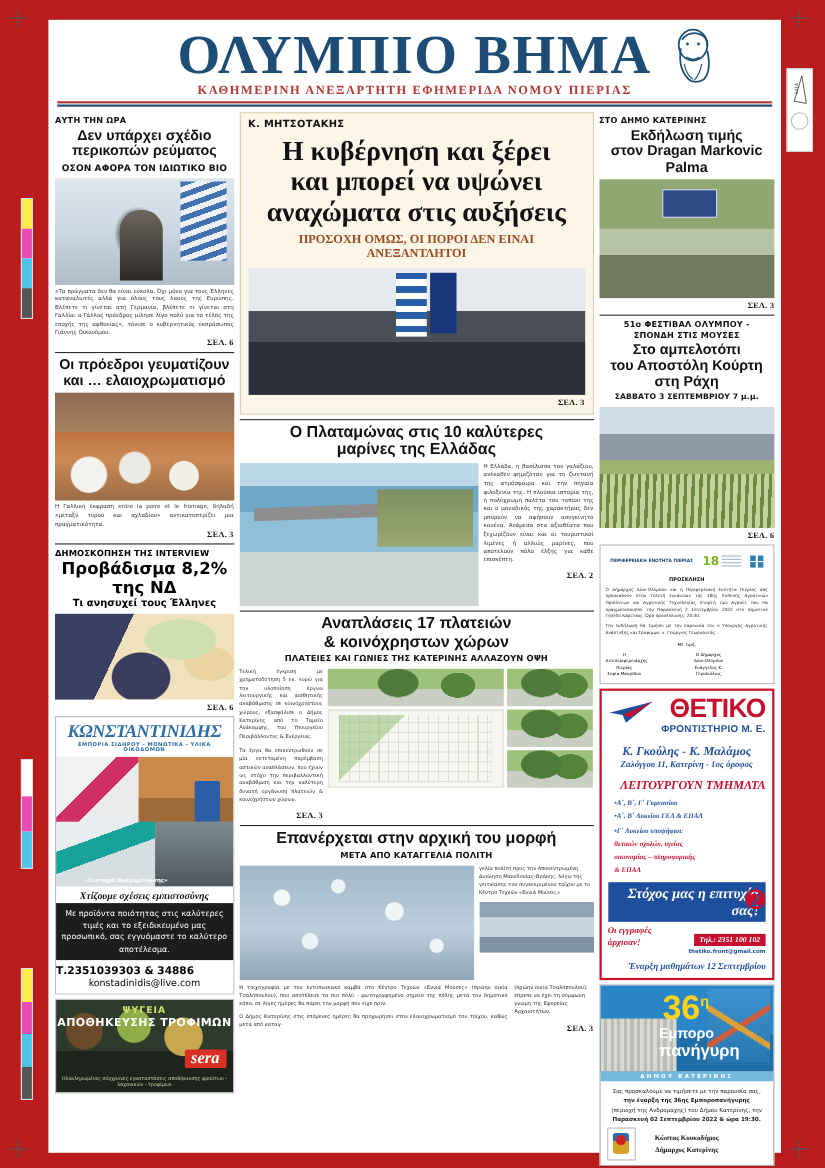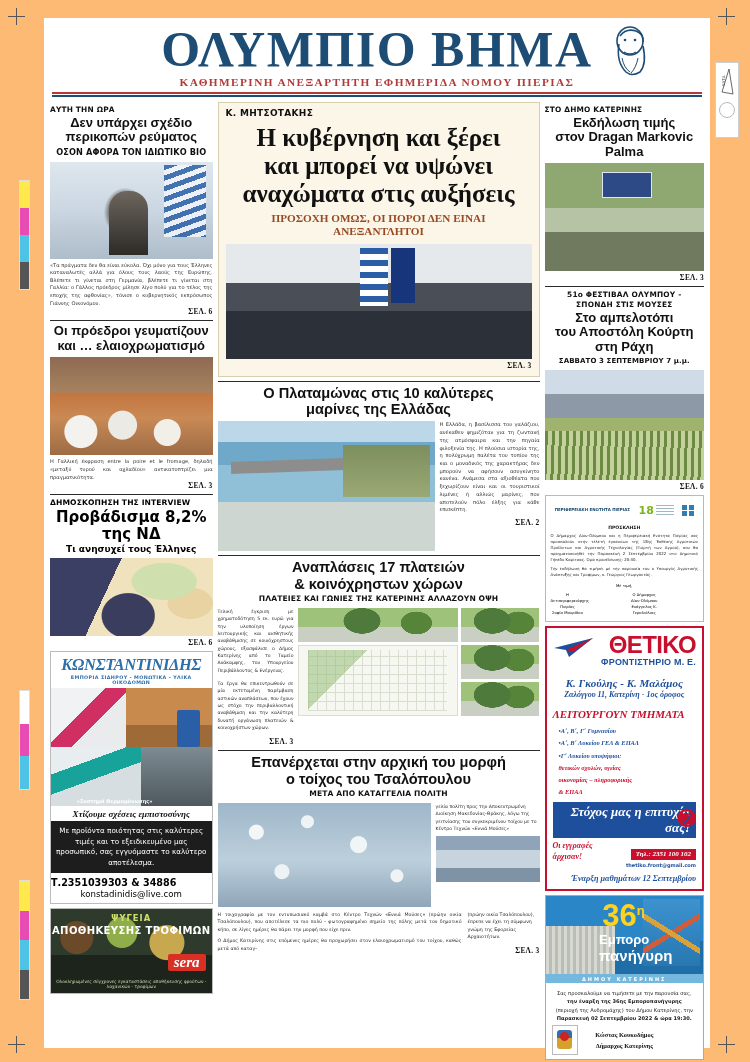--- a/index.html
+++ b/index.html
@@ -5,21 +5,21 @@
   * { box-sizing: border-box; margin: 0; padding: 0; }
   html, body {
     width: 750px; height: 1062px;
     background: #e9e9e9;
     font-family: "DejaVu Sans", sans-serif;
     overflow: hidden;
   }
   .page {
     position: relative;
     width: 750px; height: 1062px;
-    background: #fdba74;
+    background: #b91c1c;
   }
   
   .cropmark { position: absolute; width: 17px; height: 17px; }
   .cropmark::before, .cropmark::after {
     content: ""; position: absolute; background: #555;
   }
   .cropmark::before { left: 0; top: 8px; width: 17px; height: 1px; }
   .cropmark::after  { top: 0; left: 8px; height: 17px; width: 1px; }
   .cm-tl { left: 8px;  top: 8px; }
   .cm-tr { left: 718px; top: 8px; }
@@ -364,21 +364,21 @@
   }
   .ad-thetiko .names {
     text-align:center; font-family:"Liberation Serif",serif; font-style:italic;
     font-weight:bold; font-size:11px; color:#1e4f9c; margin-top:10px;
   }
   .ad-thetiko .addr {
     text-align:center; font-family:"Liberation Serif",serif; font-style:italic;
     font-weight:bold; font-size:8px; color:#1e4f9c; margin-top:1px;
   }
   .ad-thetiko .dept {
-    text-align:left; font-family:"Liberation Serif",serif; font-style:italic;
+    text-align:right; font-family:"Liberation Serif",serif; font-style:italic;
     font-weight:bold; font-size:11px; color:#c8102e; margin:9px 0 5px 0;
   }
   .ad-thetiko ul { list-style:none; }
   .ad-thetiko li {
     font-family:"Liberation Serif",serif; font-style:italic; font-weight:bold;
     font-size: 6.4px; color:#1e4f9c; line-height:1.9; padding-left: 6px;
   }
   .ad-thetiko li.red { color:#c8102e; }
   .ad-thetiko .goal {
     background:#1e4f9c; color:#fff; font-family:"Liberation Serif",serif;
@@ -621,21 +621,20 @@
               <div class="photo ph-park"></div>
               <div class="photo ph-plan big"></div>
               <div class="photo ph-park"></div>
               <div class="photo ph-park"></div>
             </div>
           </div>
         </div>
 
         <div class="box">
           <div class="hl hl-lg">Επανέρχεται στην αρχική του μορφή</div>
-          <div class="hl hl-lg">ο τοίχος του Τσαλόπουλου</div>
           <div class="sub-b" style="margin-top:2px;font-size:7.6px">ΜΕΤΑ ΑΠΟ ΚΑΤΑΓΓΕΛΙΑ ΠΟΛΙΤΗ</div>
           <div class="wall-body">
             <div class="photo ph-mural wall-photo"></div>
             <div class="wall-side">
               <p>γελία πολίτη προς την Αποκεντρωμένη Διοίκηση Μακεδονίας-Θράκης, λόγω της γειτνίασης του συγκεκριμένου τοίχου με το Κέντρο Τεχνών «Εννιά Μούσες»</p>
               <div class="photo mini"></div>
             </div>
           </div>
           <div class="wall-txt">
             <div class="main">

